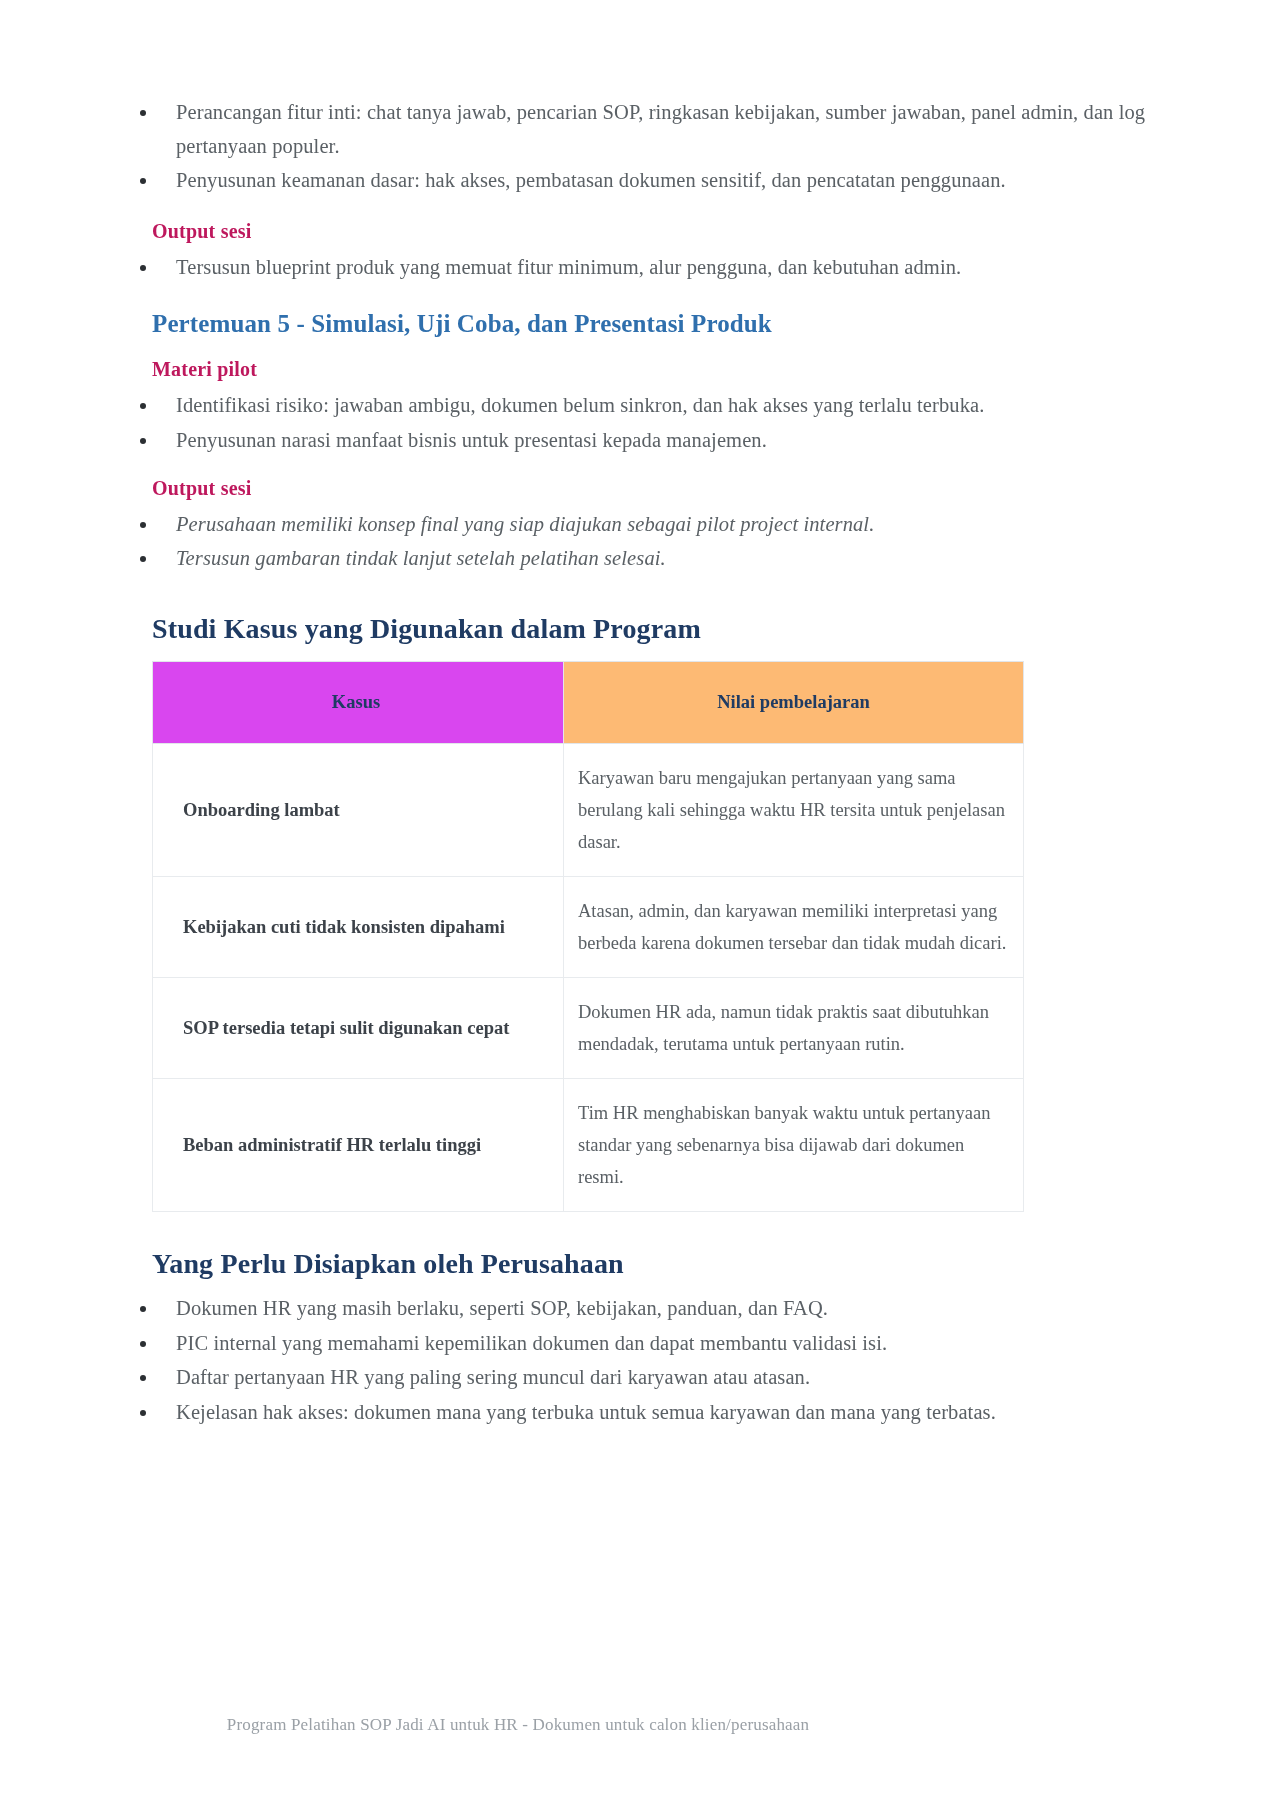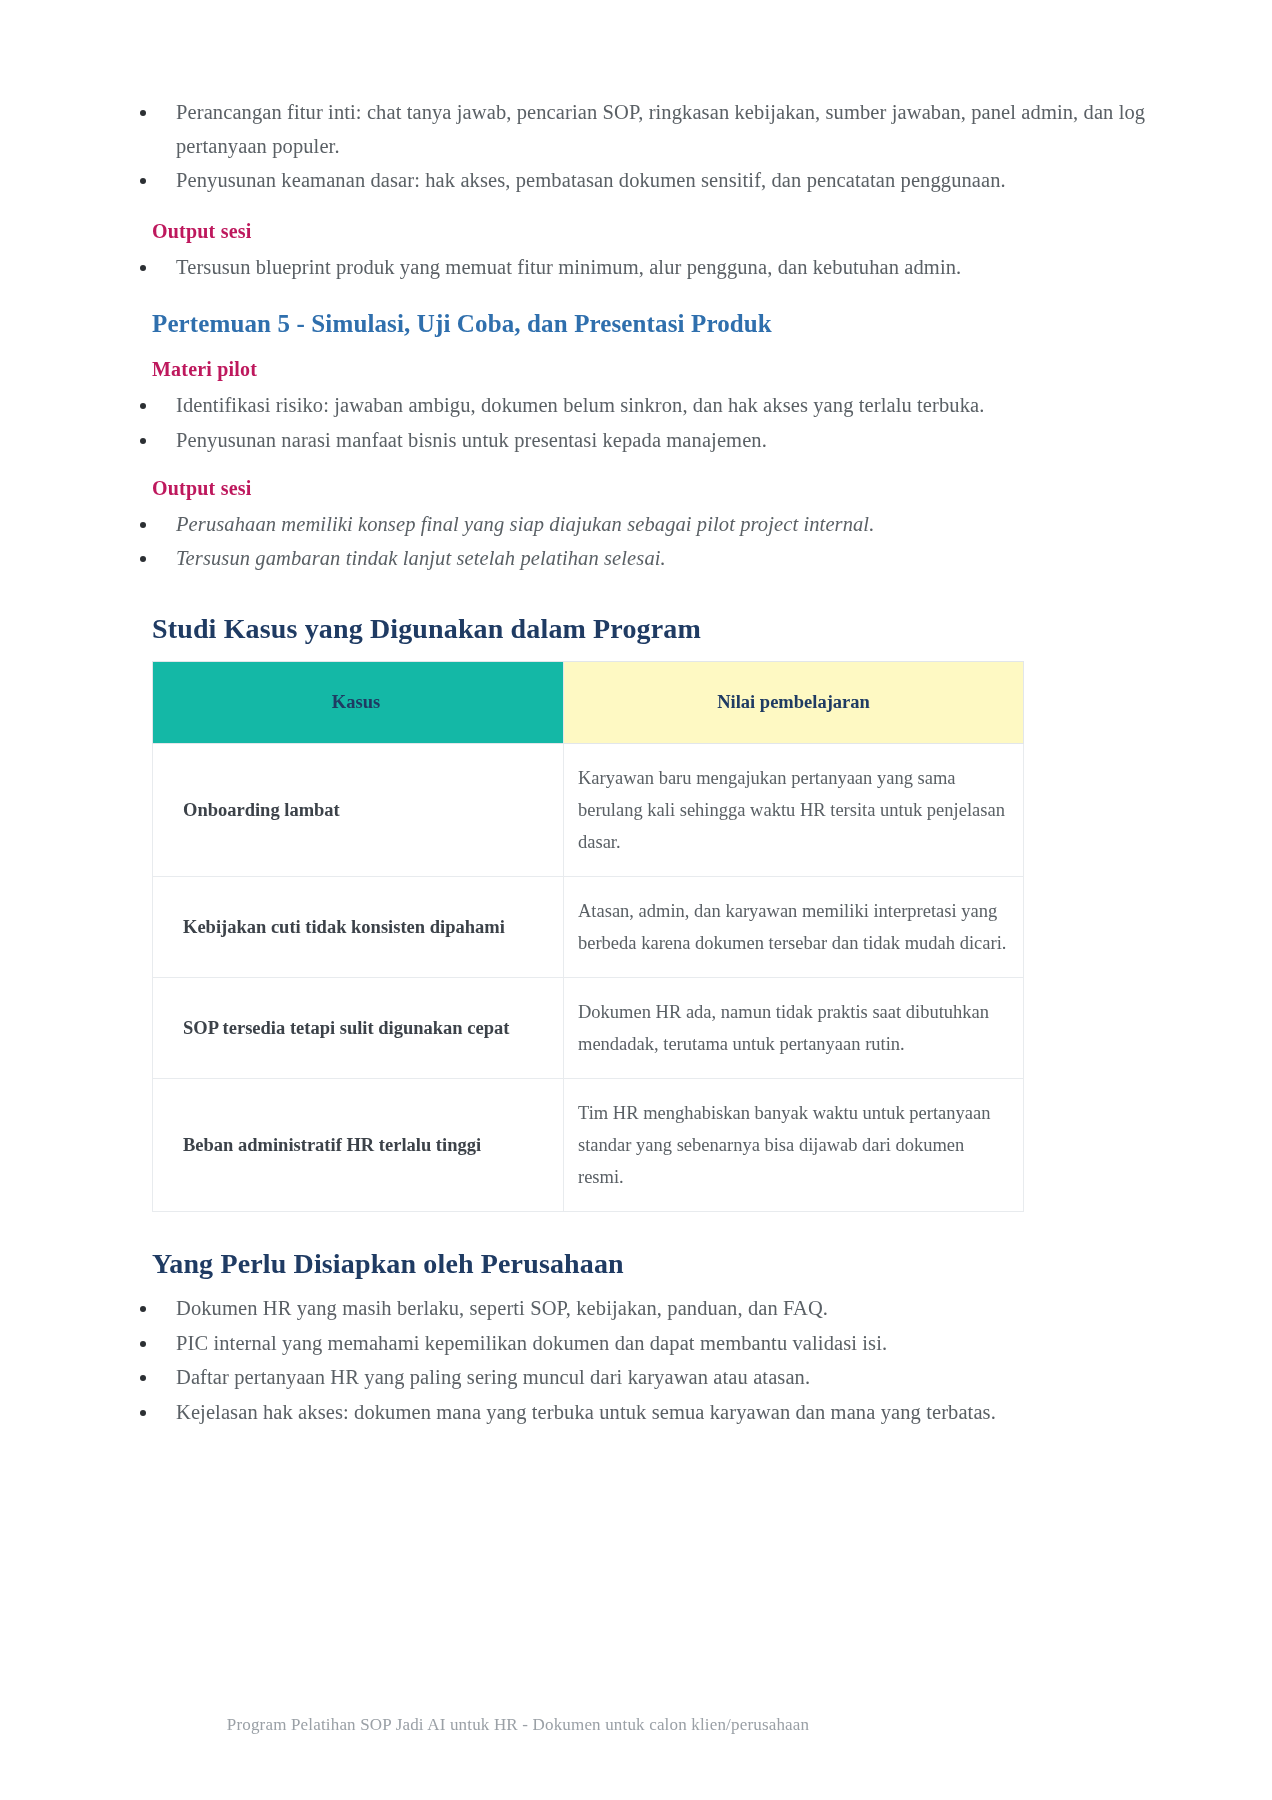--- a/index.html
+++ b/index.html
@@ -90,26 +90,26 @@
   .case-table th {
     padding: 30px 16px 30px 16px;
     font-size: 18.5px;
     font-weight: bold;
     color: #1f3b63;
     text-align: center;
     vertical-align: middle;
     border: 1px solid #e2e6ea;
   }
   .case-table th.col-kasus {
-    background: #14b8a6;
+    background: #d946ef;
     width: 382px;
     padding-left: 12px;
   }
   .case-table th.col-nilai {
-    background: #fef9c3;
+    background: #fdba74;
   }
   .case-table td {
     border: 1px solid #e8ebee;
     vertical-align: middle;
     padding: 18px 16px 18px 14px;
     line-height: 32px;
     color: #5a6065;
   }
   .case-table td.case-name {
     font-weight: bold;

